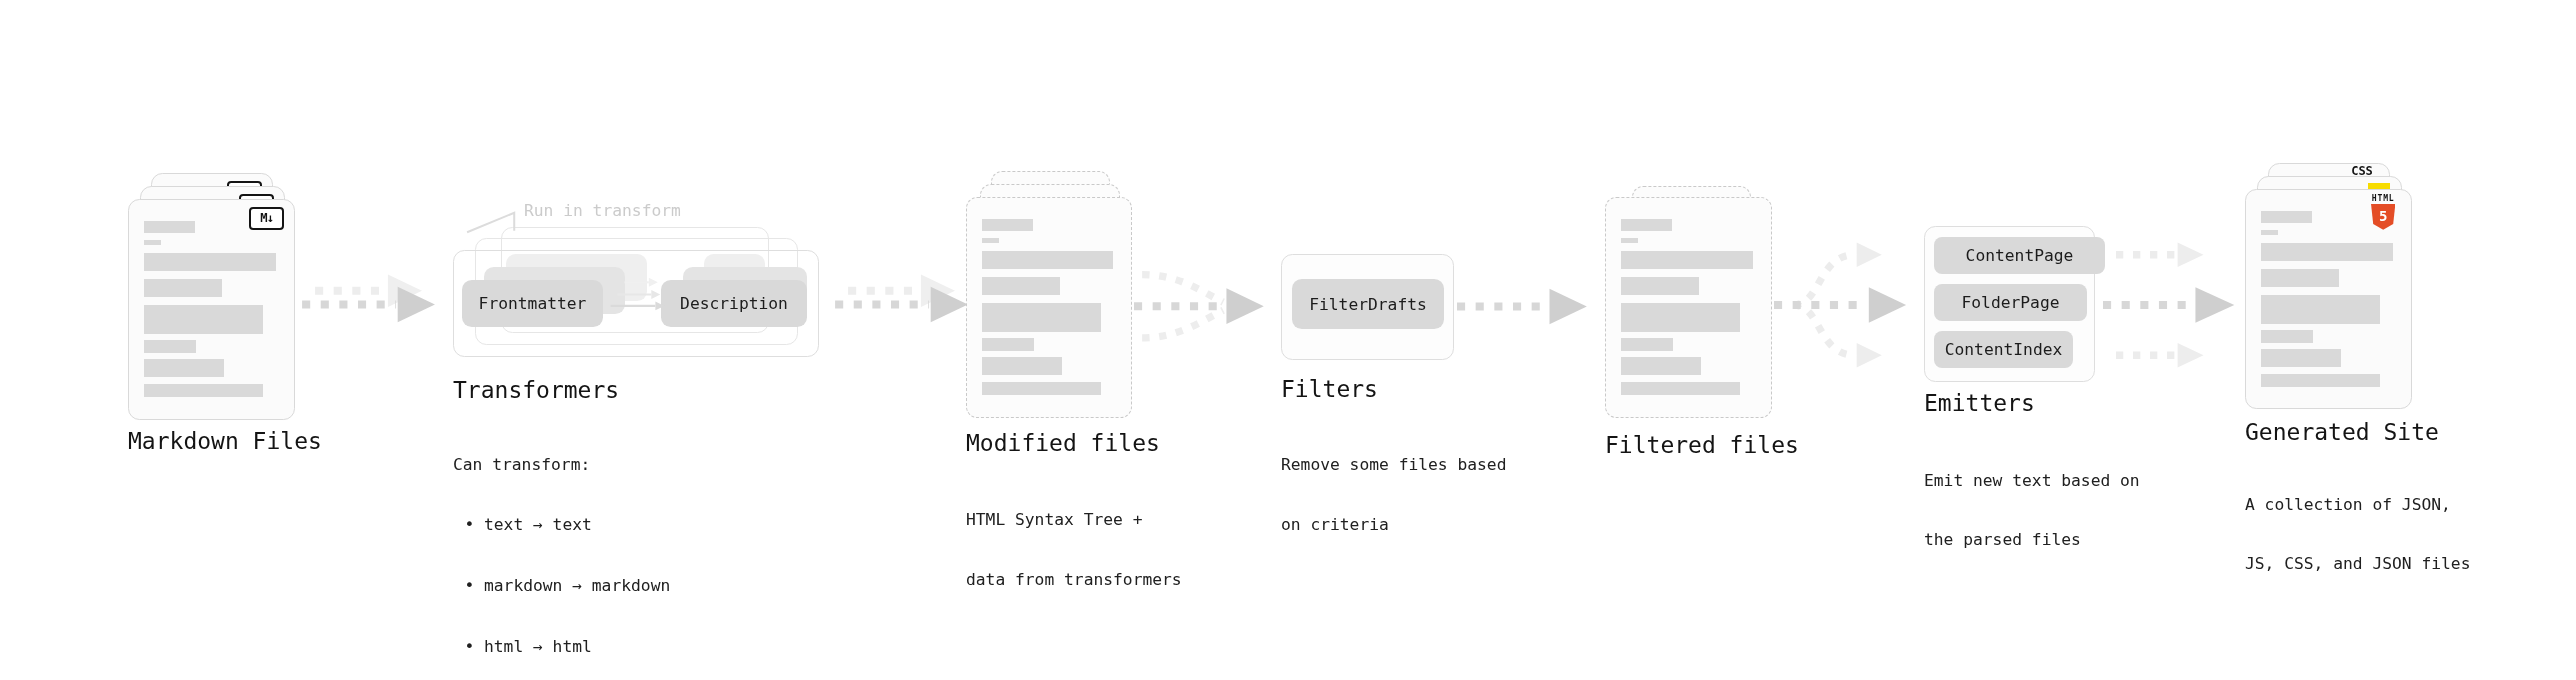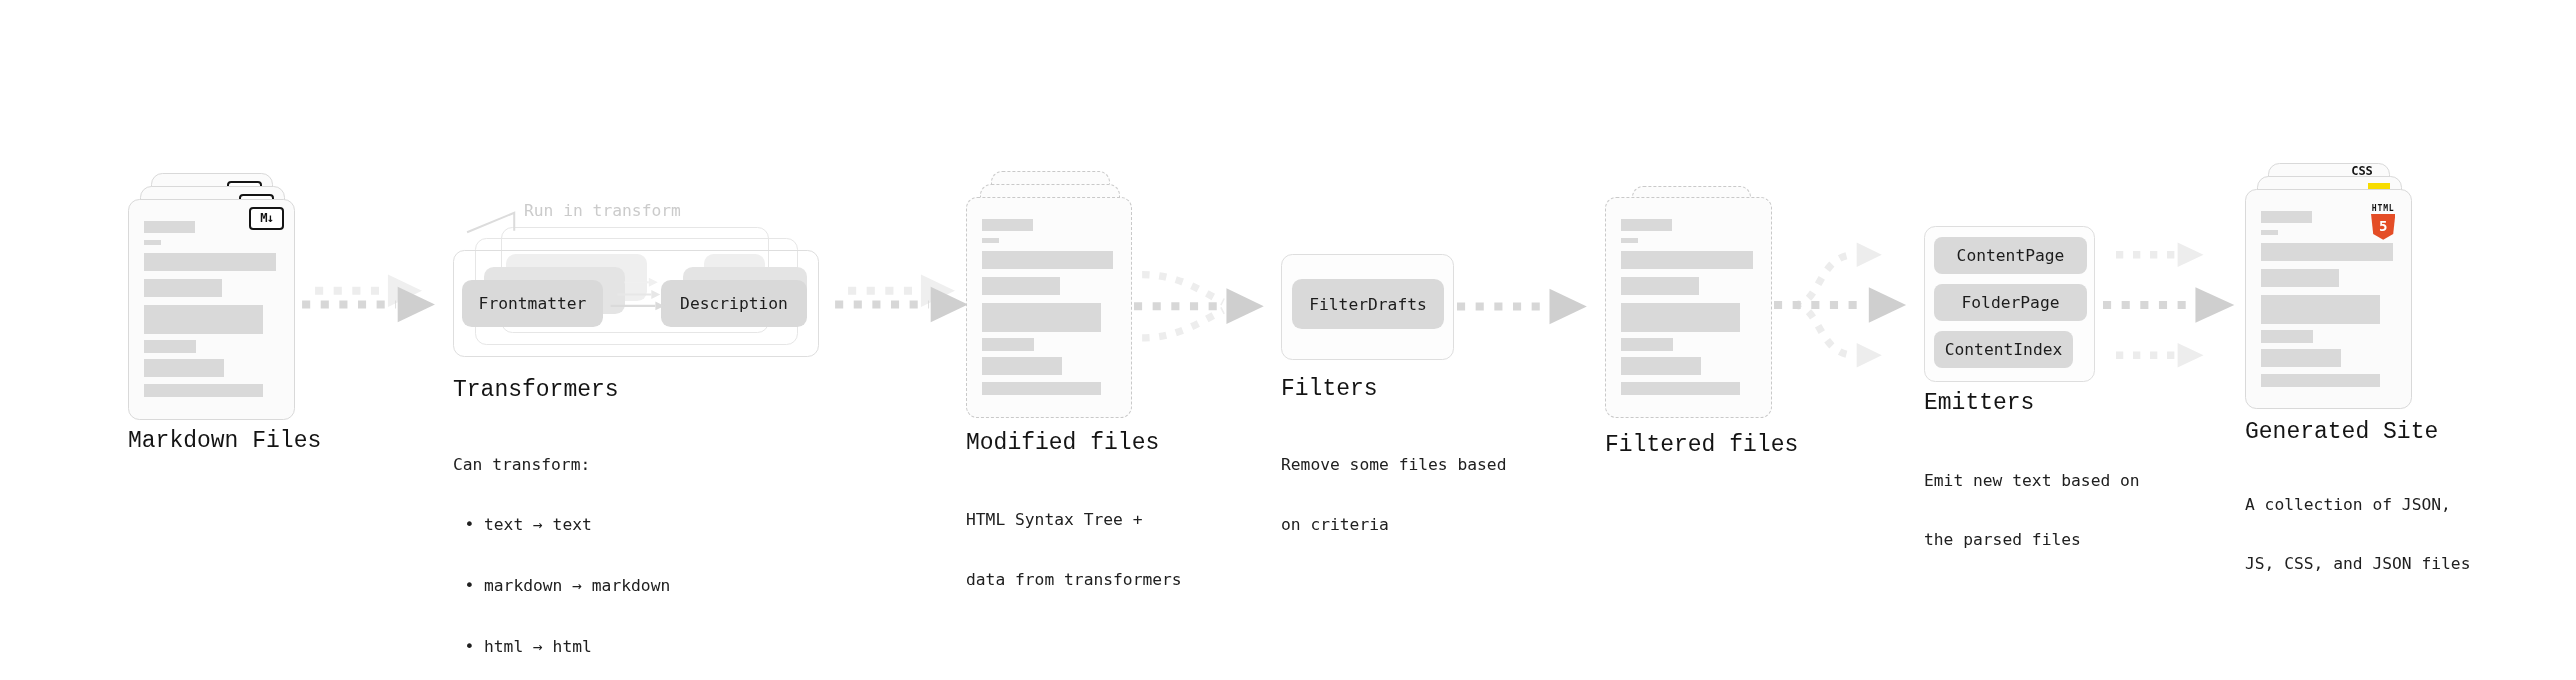--- a/index.html
+++ b/index.html
@@ -41,21 +41,21 @@
     display:flex;align-items:center;justify-content:center;
     font-size:12.2px;font-weight:bold;color:#141414;
     letter-spacing:-0.8px;
   }
 
   
   .css-badge{position:absolute;top:4.1px;right:13px;width:28px;text-align:center;}
   .css-badge .css-txt{font-size:12px;font-weight:bold;color:#141414;line-height:7.3px;display:block;}
   .css-badge .css-bar{width:28px;height:4.1px;background:#2965f1;margin-top:0.8px;}
   .js-badge{position:absolute;top:5.7px;right:11.4px;width:22px;height:11.4px;background:#f7dc00;}
-  .html-badge{position:absolute;top:14px;right:9.8px;width:36px;text-align:center;}
+  .html-badge{position:absolute;top:4px;right:9.8px;width:36px;text-align:center;}
   .html-badge .html-txt{font-size:8.1px;font-weight:bold;color:#141414;letter-spacing:0.8px;line-height:9px;display:block;}
   .html-shield{
     width:24.4px;height:26px;margin:0.8px auto 0;
     background:#e44d26;
     clip-path:polygon(0 0,100% 0,91% 78%,50% 100%,9% 78%);
     display:flex;align-items:center;justify-content:center;
     color:#ffffff;font-size:14px;font-weight:bold;line-height:21px;
   }
 
   
@@ -69,21 +69,21 @@
   
   .pill{
     position:absolute;background:#d9d9d9;border-radius:9.8px;
     display:flex;align-items:center;justify-content:center;
     font-size:16.3px;color:#1c1c1c;white-space:nowrap;
   }
   .pill.l2{background:#e4e4e4;}
   .pill.l3{background:#efefef;}
 
   
-  .title{position:absolute;font-size:23px;font-weight:500;color:#141414;white-space:nowrap;line-height:28px;font-family:Liberation Mono, monospace;}
+  .title{position:absolute;font-size:23px;font-weight:500;color:#141414;white-space:nowrap;line-height:28px;}
   .desc{position:absolute;font-size:16.3px;line-height:20.3px;color:#202020;white-space:pre;}
   .desc.tight{line-height:19.5px;}
   .desc.bullets div + div{padding-left:11.4px;}
   .annotation{position:absolute;font-size:16.3px;color:#cbcbcb;white-space:nowrap;}
 
   svg{position:absolute;overflow:visible;}
 </style>
 </head>
 <body>
 
@@ -239,21 +239,21 @@
     <polygon points="102,13 102,43 133,28" fill="#ededed"></polygon>
     <path d="M24,90 C58,90 54,152 100,152" stroke="#ececec" stroke-width="9" stroke-dasharray="9 12" fill="none"></path>
     <polygon points="102,137 102,167 133,152" fill="#ededed"></polygon>
     <line x1="0" y1="90" x2="115" y2="90" stroke="#d7d7d7" stroke-width="10" stroke-dasharray="10 13"></line>
     <polygon points="117,68 117,112 163,90" fill="#cfcfcf"></polygon>
   </svg>
 
   
   <div class="stage">
     <div class="group-box filled" style="left:1924px;top:226px;width:171px;height:156px"></div>
-    <div class="pill" style="left:1934px;top:237px;width:153px;height:37px;border-radius:8.1px">ContentPage</div>
+    <div class="pill" style="left:1934px;top:237px;width:171px;height:37px;border-radius:8.1px">ContentPage</div>
     <div class="pill" style="left:1934px;top:284px;width:153px;height:37px;border-radius:8.1px">FolderPage</div>
     <div class="pill" style="left:1934px;top:331px;width:139px;height:37px;border-radius:8.1px">ContentIndex</div>
     <div class="title" style="left:1924px;top:389px">Emitters</div>
     <div class="desc tight" style="left:1924px;top:432px">
       <div>Emit new text based on</div>
       <div>the parsed files</div>
     </div>
   </div>
 
   

